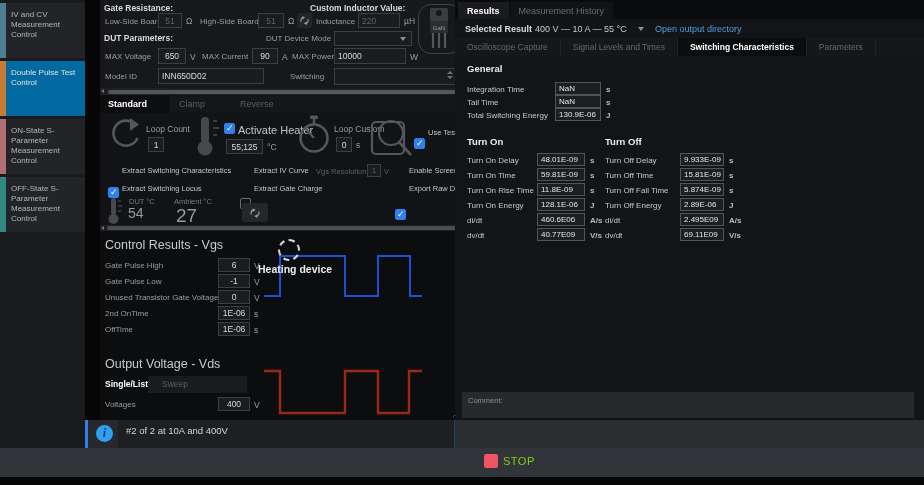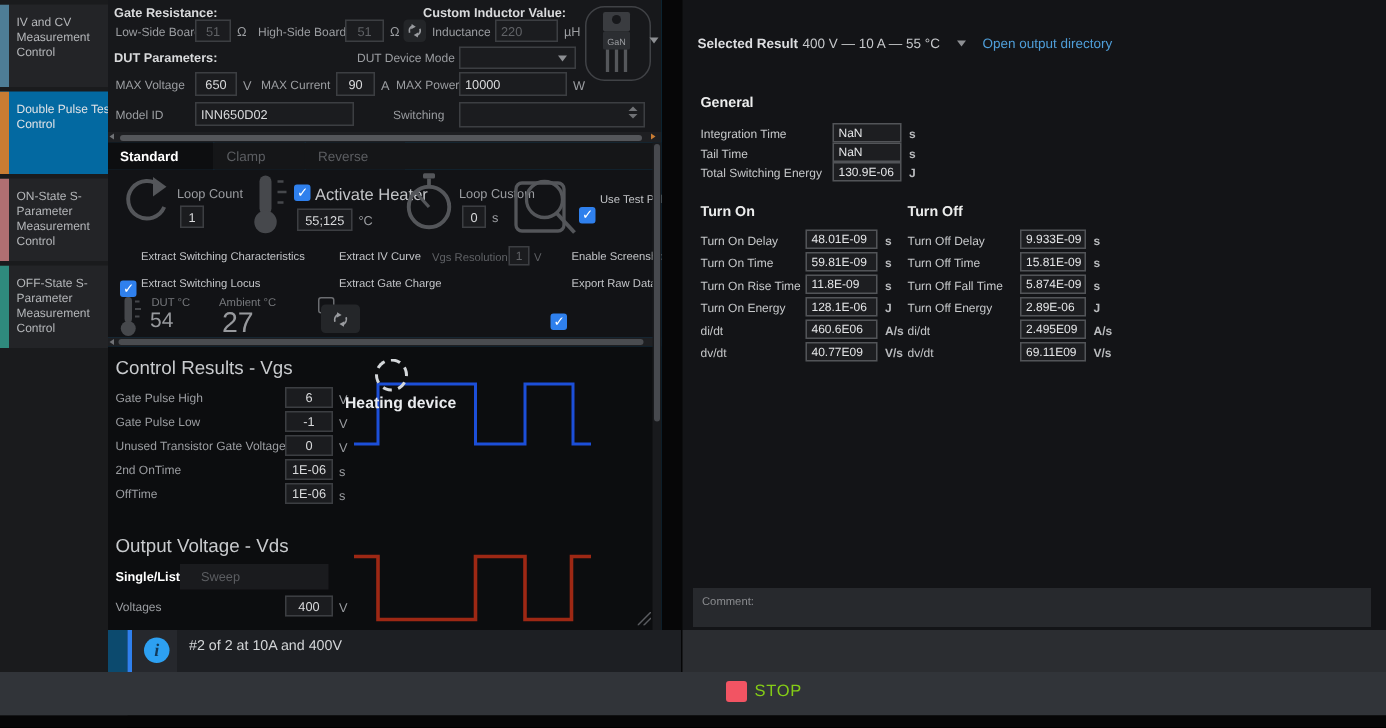--- a/index.html
+++ b/index.html
@@ -59,21 +59,21 @@
     <div class="side-item" style="top:119px">
       <div class="side-accent" style="background:#b06f72"></div>
       <div class="side-label">ON-State S-Parameter Measurement Control</div>
     </div>
     <div class="side-item" style="top:177px">
       <div class="side-accent" style="background:#2f8a7d"></div>
       <div class="side-label">OFF-State S-Parameter Measurement Control</div>
     </div>
   </div>
 
-  <div class="abs" id="left-panel" style="left:72px;top:0;width:369px;height:476px;background:#0c4a6e;overflow:hidden">
+  <div class="abs" id="left-panel" style="left:100px;top:0;width:369px;height:476px;background:#0c4a6e;overflow:hidden">
 
     <div class="abs" style="left:0;top:0;width:369px;height:88px;background:#17181b">
       <span class="abs lblb nw" style="left:4px;top:3px">Gate Resistance:</span>
       <span class="abs lblb nw" style="left:210px;top:3px">Custom Inductor Value:</span>
 
       <span class="abs lbl nw" style="left:5px;top:17px">Low-Side Board</span>
       <div class="abs box dis" style="left:58px;top:13px;width:24px;height:15px">51</div>
       <span class="abs unit" style="left:86px;top:16px">Ω</span>
       <span class="abs lbl nw" style="left:100px;top:17px">High-Side Board</span>
       <div class="abs box dis" style="left:158px;top:13px;width:26px;height:15px">51</div>
@@ -273,26 +273,36 @@
   <div class="abs" style="left:85px;top:420px;width:369px;height:28px;background:#1d1f23">
     <div class="abs" style="left:0;top:0;width:3px;height:28px;background:#2f80ed"></div>
     <div class="abs" style="left:3px;top:0;width:30px;height:28px;background:#26282d">
       <div class="abs" style="left:8px;top:5px;width:17px;height:17px;border-radius:50%;background:#2da0f2;color:#123a5c;font-family:'Liberation Serif','DejaVu Serif',serif;font-style:italic;font-weight:bold;font-size:12px;display:flex;align-items:center;justify-content:center">i</div>
     </div>
     <span class="abs nw" style="left:41px;top:5px;font-size:9.5px;color:#d3d5d7">#2 of 2 at 10A and 400V</span>
   </div>
 
   <div class="abs" style="left:455px;top:0;width:469px;height:420px;background:#131417;overflow:hidden">
 
+    <div class="abs" style="left:0;top:0;width:469px;height:19px;background:#0a0b0d;display:flex;align-items:flex-end;padding-left:3px;box-sizing:border-box">
+      <div class="rtab active">Results</div>
+      <div class="rtab">Measurement History</div>
+    </div>
 
     <span class="abs nw" style="left:10px;top:24px;font-size:9px;font-weight:bold;color:#dcdde0">Selected Result</span>
     <span class="abs nw" style="left:80px;top:24px;font-size:9px;color:#c6c8cb">400 V — 10 A — 55 °C</span>
     <div class="chev abs" style="left:183px;top:27px"></div>
     <span class="abs nw" style="left:200px;top:24px;font-size:9px;color:#4f9ed9">Open output directory</span>
 
+    <div class="abs" style="left:0;top:38px;width:469px;height:18px;background:#16171a;display:flex">
+      <div class="subtab">Oscilloscope Capture</div>
+      <div class="subtab">Signal Levels and Times</div>
+      <div class="subtab active">Switching Characteristics</div>
+      <div class="subtab">Parameters</div>
+    </div>
 
     <span class="abs sec-title nw" style="left:12px;top:63px">General</span>
     <span class="abs mlbl nw" style="left:12px;top:85px">Integration Time</span>
     <div class="abs mbox" style="left:100px;top:82px;width:46px;height:13px">NaN</div>
     <span class="abs munit" style="left:151px;top:85px">s</span>
     <span class="abs mlbl nw" style="left:12px;top:98px">Tail Time</span>
     <div class="abs mbox" style="left:100px;top:95px;width:46px;height:13px">NaN</div>
     <span class="abs munit" style="left:151px;top:98px">s</span>
     <span class="abs mlbl nw" style="left:12px;top:111px">Total Switching Energy</span>
     <div class="abs mbox" style="left:100px;top:108px;width:46px;height:13px">130.9E-06</div>

